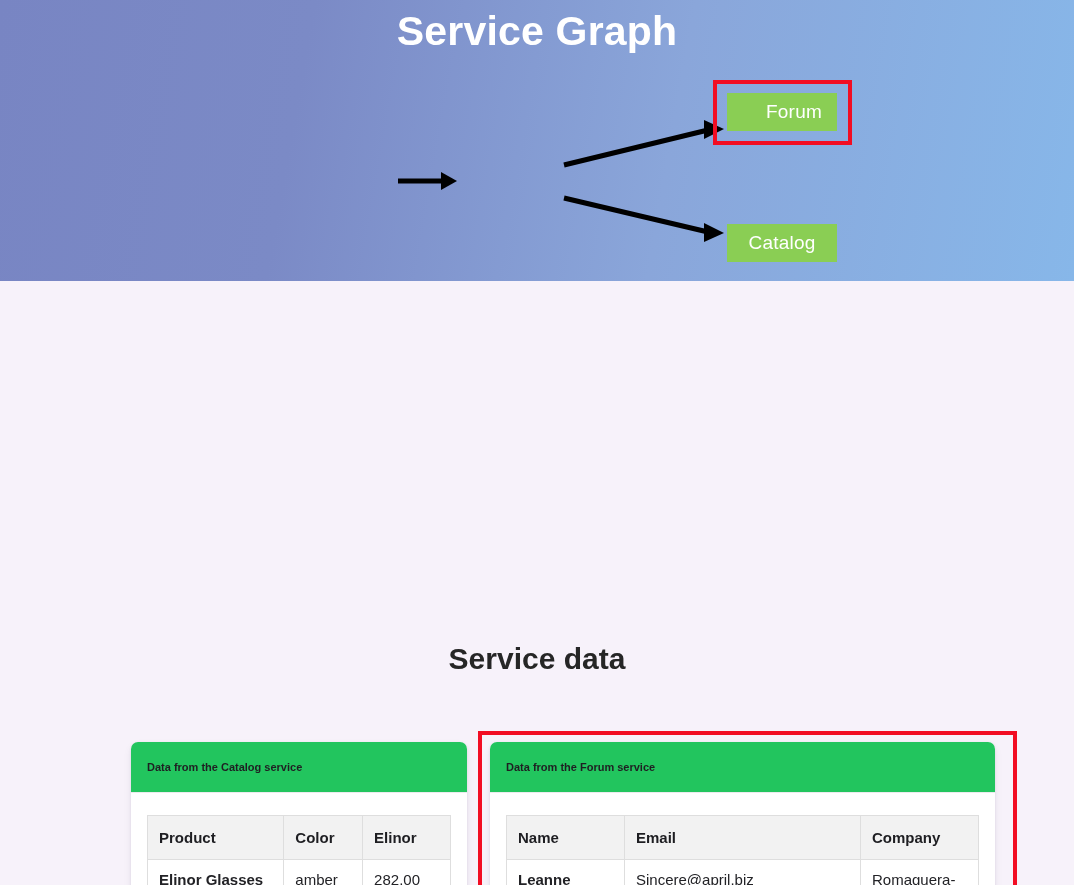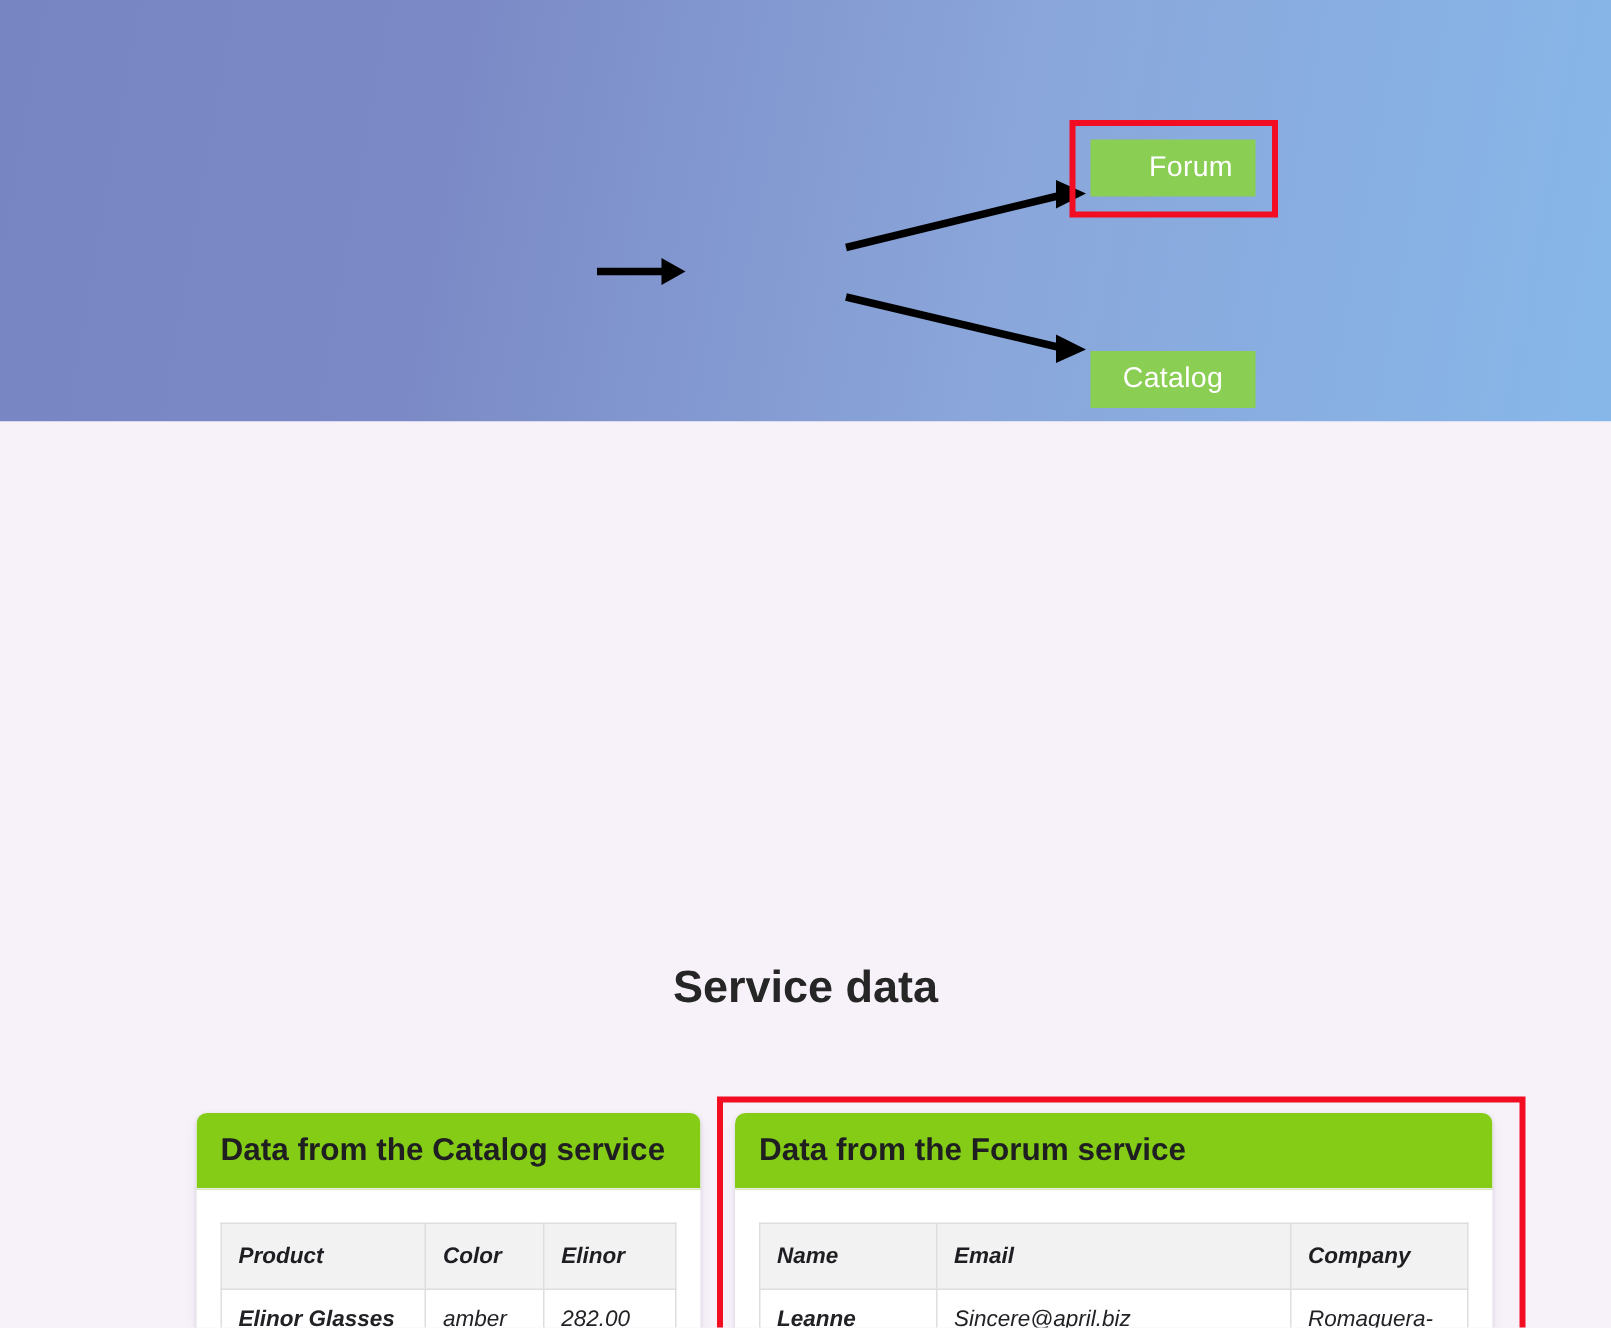--- a/index.html
+++ b/index.html
@@ -39,21 +39,21 @@
     color: #ffffff;
     display: flex;
     align-items: center;
     justify-content: center;
     font-size: 19px;
     font-weight: normal;
     letter-spacing: 0.2px;
   }
   .node-webapp  { left: 454px; top: 162px; width: 110px; height: 38px; }
   .node-forum   { left: 727px; top: 93px;  width: 110px; height: 38px; padding-left: 24px; }
-  .node-catalog { left: 727px; top: 234px; width: 110px; height: 38px; }
+  .node-catalog { left: 727px; top: 224px; width: 110px; height: 38px; }
 
   .highlight-node {
     position: absolute;
     left: 713px; top: 80px;
     width: 139px; height: 65px;
     border: 4px solid #f20d23;
     background: transparent;
   }
 
   
@@ -82,42 +82,41 @@
     overflow: hidden;
   }
   .card-catalog { left: 131px; top: 461px; width: 336px; height: 347px; }
   .card-forum   { left: 490px; top: 461px; width: 505px; height: 397px; }
 
   .card-header {
     height: 51px;
     display: flex;
     align-items: center;
     padding: 0 16px;
-    font-size: 21px;
+    font-size: 11px;
     font-weight: bold;
     color: #1f1f22;
     border-bottom: 1px solid #eceaee;
-    background: #84cc16;
+    background: #22c55e;
   }
   .card-body { padding: 22px 16px 20px 16px; }
 
   table {
     border-collapse: collapse;
     width: 100%;
     table-layout: fixed;
   }
   th, td {
     border: 1px solid #dedede;
     padding: 9px 11px;
     text-align: left;
     font-size: 15px;
     color: #222226;
     vertical-align: top;
     line-height: 1.42;
-    font-style: italic;
   }
   th {
     background: #f2f2f2;
     font-weight: bold;
     color: #1e1e22;
     padding-top: 11px;
     padding-bottom: 11px;
   }
   td.strong { font-weight: bold; }
 
@@ -138,20 +137,21 @@
     border: 4px solid #f20d23;
     background: transparent;
     pointer-events: none;
   }
 </style>
 </head>
 <body>
 
 <div class="hero">
 
+  <div class="hero-title">Service Graph</div>
 
   <div class="graph">
     <svg width="1074" height="281">
 
       <g>
         <line x1="398" y1="181" x2="443" y2="181" stroke="#000000" stroke-width="5"></line>
         <polygon points="441,172 457,181 441,190" fill="#000000"></polygon>
       </g>
 
       <g>

